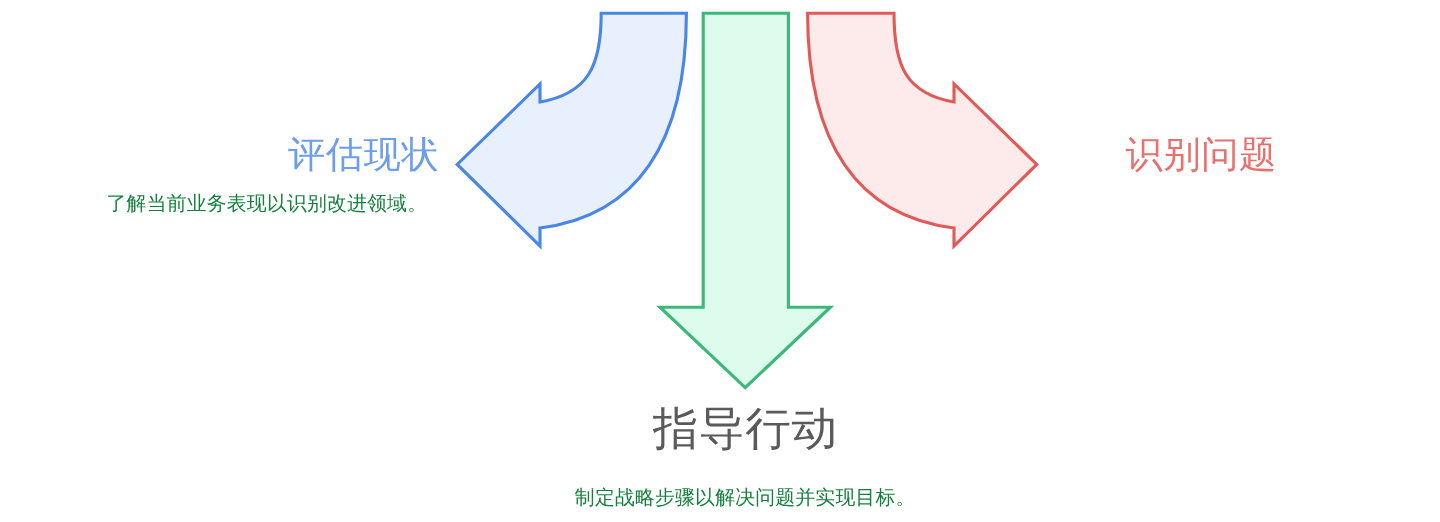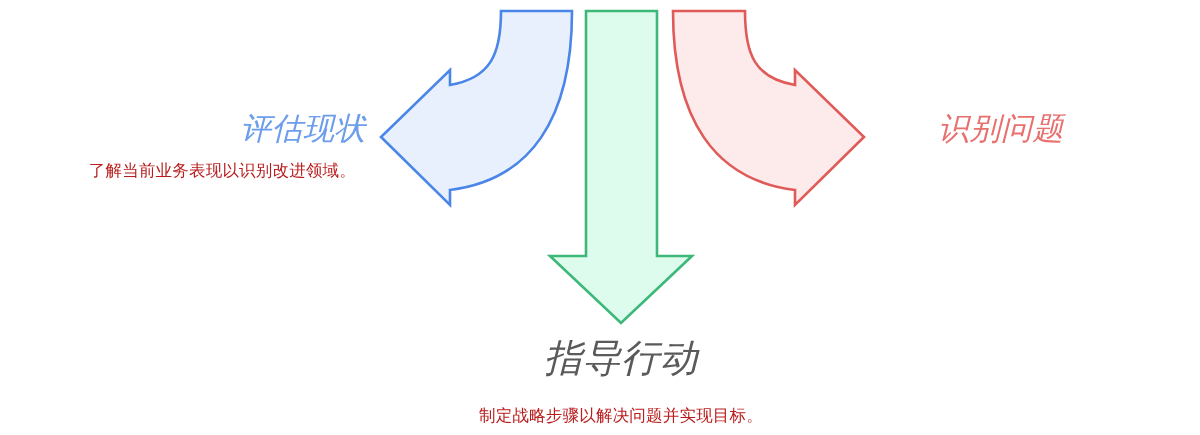--- a/index.html
+++ b/index.html
@@ -29,26 +29,25 @@
   }
   .label-block {
     position: absolute;
   }
   .label-title {
     font-size: 31px;
     line-height: 1.08;
     font-weight: 400;
     letter-spacing: 0.5px;
     white-space: nowrap;
-    font-style: italic;
   }
   .label-desc {
     font-size: 16.5px;
     line-height: 1.4;
-    color: #b91c1c;
+    color: #15803d;
     white-space: nowrap;
     letter-spacing: 0.2px;
   }
 
   
   #label-assess {
     left: 0px;
     top: 112px;
     width: 368px;
     text-align: right;

